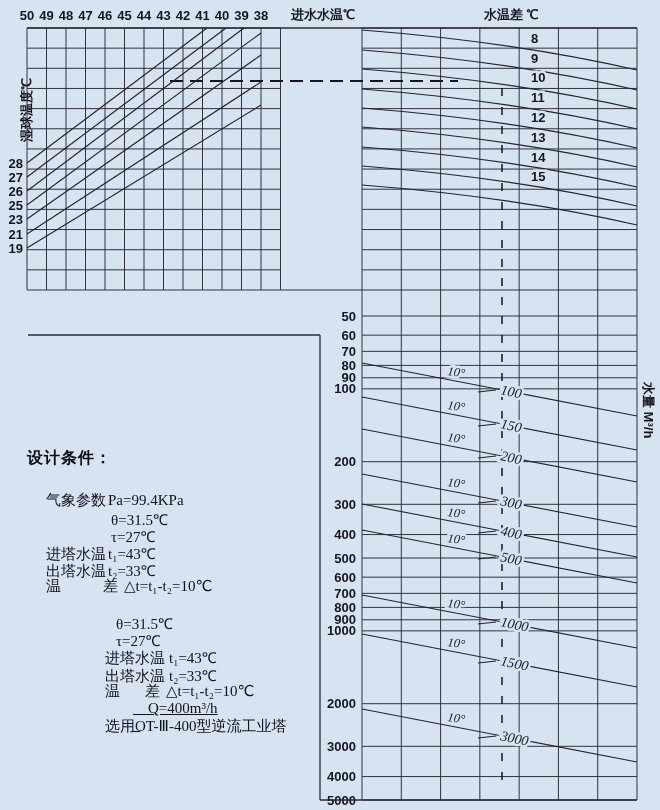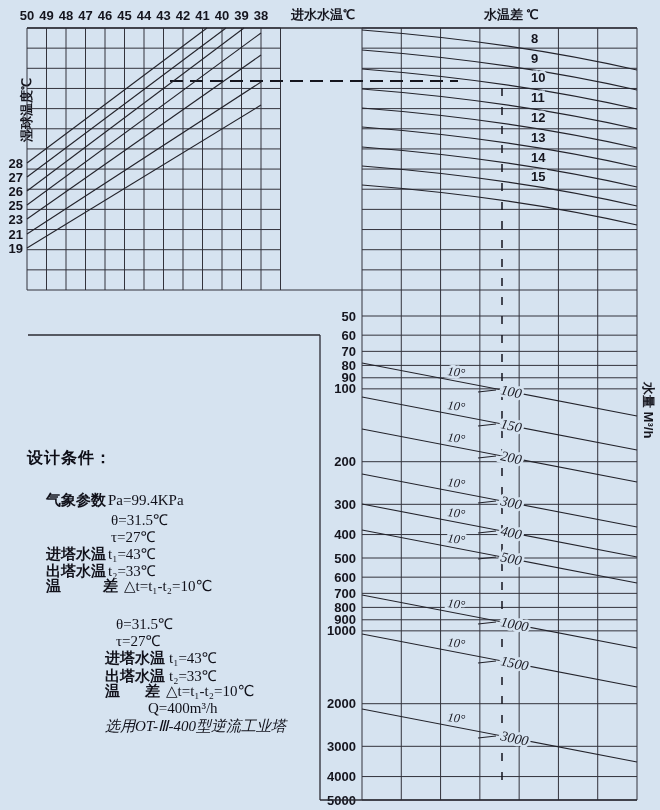--- a/index.html
+++ b/index.html
@@ -16,40 +16,40 @@
   .dash-h{stroke:#15151e;stroke-width:1.8;stroke-dasharray:13 7;fill:none;}
   .dash-v{stroke:#15151e;stroke-width:1.5;stroke-dasharray:8 11;fill:none;}
   .t-tick{font:600 13px "Liberation Sans",sans-serif;fill:#15151e;}
   .t-axis{font:bold 13px "Liberation Sans",sans-serif;fill:#15151e;}
   .t-italic{font:italic 14px "Liberation Serif",serif;fill:#1a1a23;}
   .t-italic2{font:italic 12.5px "Liberation Serif",serif;fill:#1a1a23;}
   .knock{paint-order:stroke;stroke:#d6e3f0;stroke-width:5px;}
   
   .dc-line{position:absolute;white-space:pre;font:15px "Liberation Serif",serif;color:#11111a;}
   .dc-title{font:bold 16px "Liberation Sans",sans-serif;letter-spacing:1px;color:#0d0d16;}
-  .dc-label{font-weight:bold;display:inline-block;}
+  .dc-label{font-weight:normal;display:inline-block;}
   .w62{min-width:62px;}
   .w64{min-width:64px;}
   .lsA{letter-spacing:42px;margin-right:-36px;}
   .lsB{letter-spacing:25px;margin-right:-19px;}
   .dc0{left:16px;top:448px;margin-left:11px;}
   .dc1{left:31px;top:474px;}
   .dc2{left:96px;top:492px;}
   .dc3{left:96px;top:509px;}
   .dc4{left:31px;top:526px;}
   .dc5{left:31px;top:543px;}
   .dc6{left:31px;top:560px;}
   .dc7{left:95px;top:578px;}
   .dc8{left:101px;top:596px;}
   .dc9{left:101px;top:613px;}
   .dc10{left:90px;top:630px;}
   .dc11{left:90px;top:648px;}
   .dc12{left:90px;top:665px;}
-  .dc13{left:133px;top:683px;}
-  .dc14{left:90px;top:700px;font-style:italic;}
+  .dc13{left:133px;top:683px;text-decoration:underline;}
+  .dc14{left:90px;top:700px;}
 </style>
 </head>
 <body>
 
 <div class="page">
 
   <svg id="chart" width="660" height="810" viewBox="0 0 660 810">
     <text class="t-axis" x="291" y="19">进水水温℃</text>
     <text class="t-axis" x="484" y="19">水温差 ℃</text>
     <text class="t-axis" transform="translate(31,142) rotate(-90)">湿球温度℃</text>

